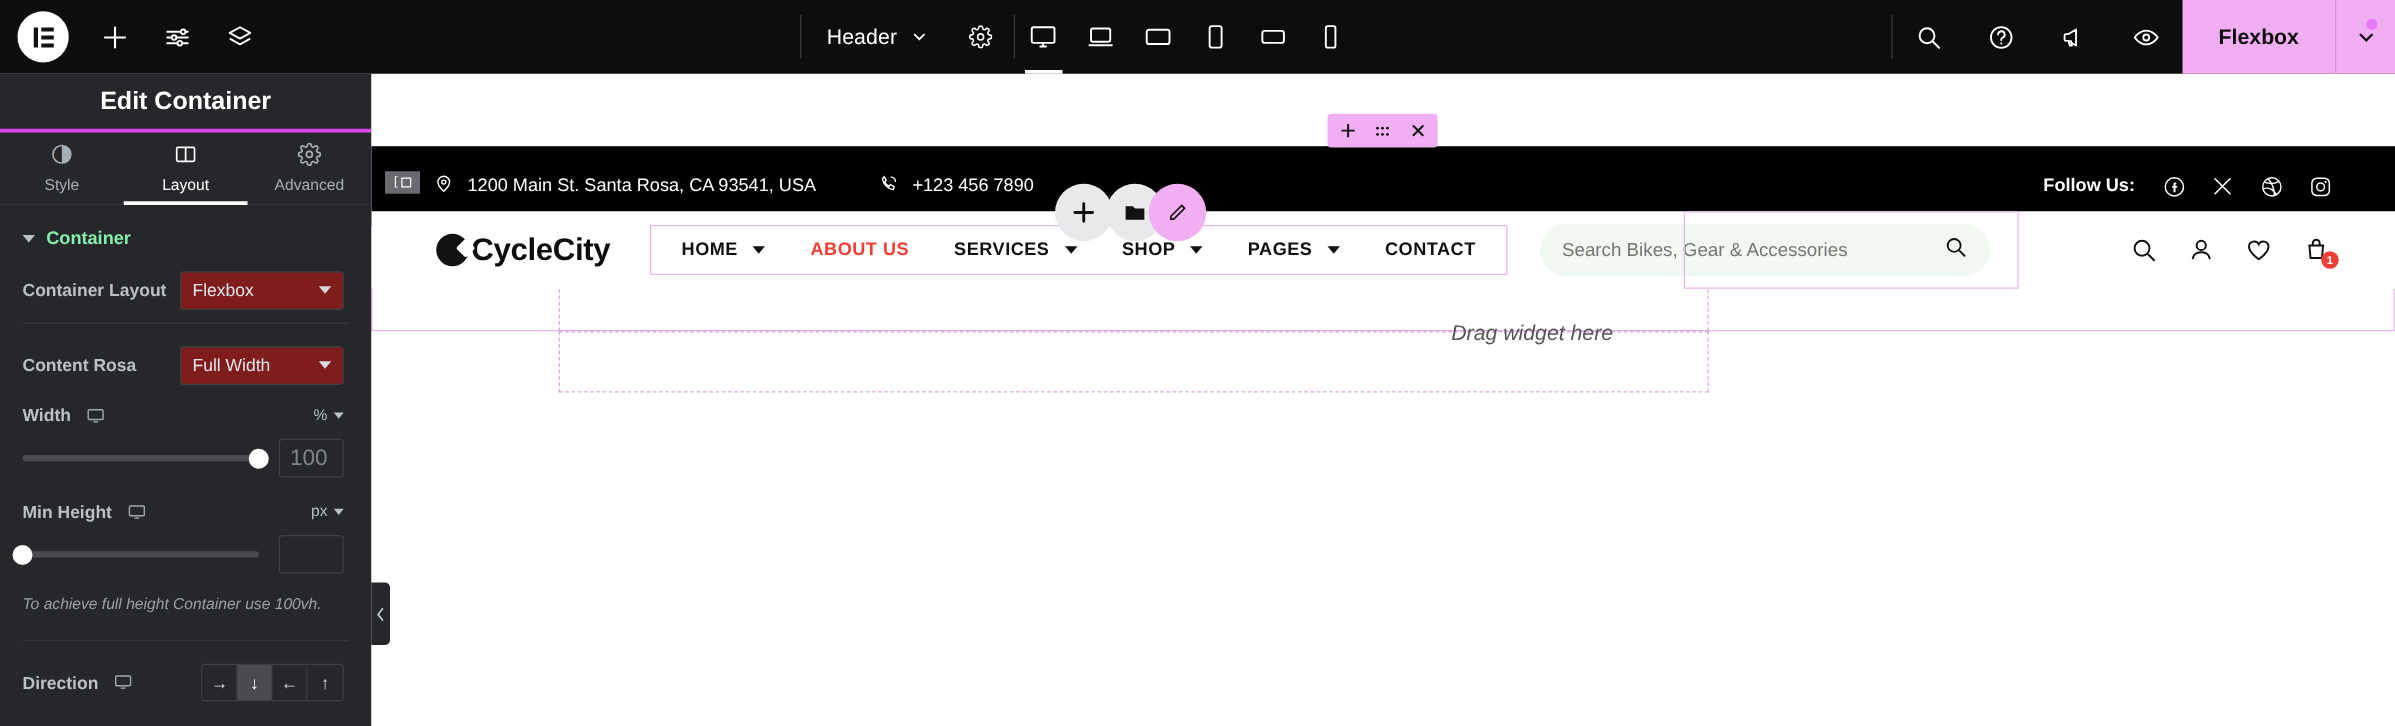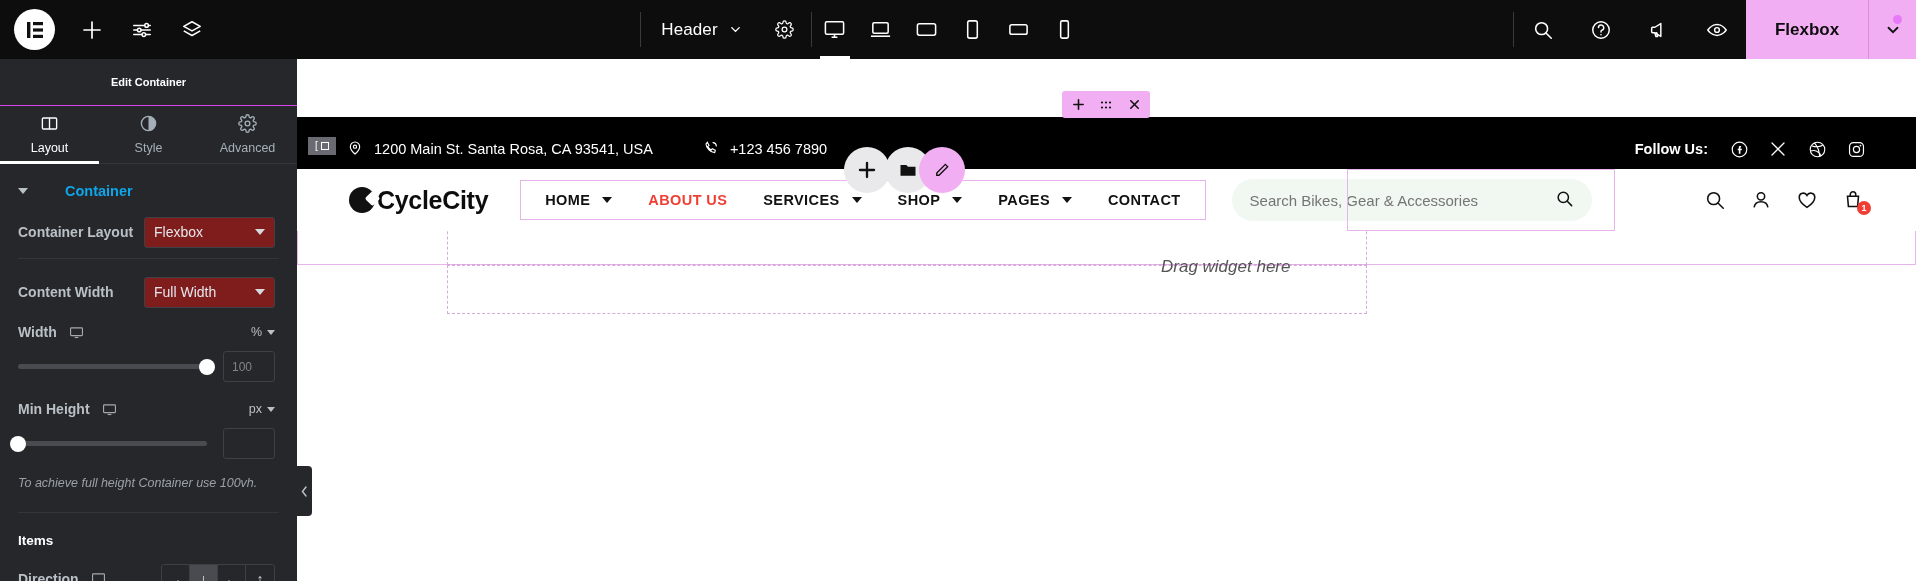--- a/index.html
+++ b/index.html
@@ -63,43 +63,43 @@
     border-left: 1px solid #d98fd9;
   }
 
   
   .sidebar {
     position: absolute; top: 59px; left: 0; width: 297px; height: 522px;
     background: #26272b; z-index: 30; overflow: hidden;
   }
   .panel-header {
     height: 47px; display: flex; align-items: center; justify-content: center;
-    color: #fff; font-size: 11px; font-weight: 700;
-    border-bottom: 1px solid #d946ef;
+    color: #fff; font-size: 20px; font-weight: 700;
+    border-bottom: 3px solid #d946ef;
   }
   .panel-tabs { display: flex; height: 58px; border-bottom: 1px solid #34353a; }
   .panel-tab {
     flex: 1; display: flex; flex-direction: column; align-items: center;
     justify-content: center; gap: 5px; cursor: pointer; position: relative;
     color: #a4afb7; font-size: 12.5px;
   }
   .panel-tab.active { color: #fff; }
   .panel-tab.active::after {
     content: ''; position: absolute; bottom: -1px; left: 0; right: 0; height: 3px;
     background: #fff;
   }
   .section-head {
     display: flex; align-items: center; gap: 9px; padding: 19px 22px 14px 18px;
     cursor: pointer;
   }
   .section-head .caret {
     width: 0; height: 0; border-left: 5px solid transparent;
     border-right: 5px solid transparent; border-top: 6px solid #b9c0c6;
   }
-  .section-head .title { color: #0ea5e9; font-size: 14.5px; font-weight: 700; margin-left: 28px; }
+  .section-head .title { color: #86efac; font-size: 14.5px; font-weight: 700; }
   .ctrl-row {
     display: flex; align-items: center; padding: 0 22px 0 18px;
     min-height: 38px; margin-bottom: 6px;
   }
   .ctrl-label {
     color: #b9c0c6; font-size: 14px; flex: 0 0 126px;
     display: flex; align-items: center; gap: 12px; font-weight: bold;
   }
   .ctrl-label .dev-ico { opacity: .85; display:flex; }
   .ctrl-field { flex: 1; }
@@ -135,21 +135,21 @@
     flex: 1; height: 5px; background: #4a4b51; border-radius: 3px;
     position: relative; cursor: pointer;
   }
   .slider-knob {
     position: absolute; top: 50%; transform: translate(-50%, -50%);
     width: 16px; height: 16px; border-radius: 50%; background: #fff;
     cursor: grab;
   }
   .num-input {
     width: 52px; height: 31px; background: #26272b; border: 1px solid #3f4046;
-    border-radius: 3px; color: #7e848b; font-size: 12px;
+    border-radius: 3px; color: #7e848b; font-size: 18px;
     display: flex; align-items: center; padding: 12px 8px; cursor: text;
   }
   .help-text {
     color: #9aa1a9; font-size: 12.5px; font-style: italic;
     padding: 4px 22px 12px 18px; line-height: 1.4;
   }
   .group-title {
     color: #fff; font-size: 13.5px; font-weight: 700;
     padding: 6px 18px 12px 18px;
   }
@@ -411,40 +411,40 @@
           </svg>
       </div>
     </div>
   </div>
 
   <div class="sidebar">
 
     <div class="panel-header">Edit Container</div>
 
     <div class="panel-tabs">
+      <div class="panel-tab">
+        <span>
+          <svg width="19" height="19" viewBox="0 0 24 24">
+              <circle cx="12" cy="12" r="9" fill="none" stroke="#a4afb7" stroke-width="1.7"></circle>
+              <path d="M12 3a9 9 0 0 1 0 18z" fill="#a4afb7"></path>
+            </svg>
+        </span>
+        <span>Style</span>
+      </div>
       <div class="panel-tab active">
         <span>
           <svg width="19" height="19" viewBox="0 0 24 24" fill="none" stroke="#fff" stroke-width="1.7">
               <rect x="3" y="5" width="18" height="14" rx="1.3"></rect>
               <path d="M12 5v14"></path>
             </svg>
         </span>
         <span>Layout</span>
       </div>
       <div class="panel-tab">
         <span>
-          <svg width="19" height="19" viewBox="0 0 24 24">
-              <circle cx="12" cy="12" r="9" fill="none" stroke="#a4afb7" stroke-width="1.7"></circle>
-              <path d="M12 3a9 9 0 0 1 0 18z" fill="#a4afb7"></path>
-            </svg>
-        </span>
-        <span>Style</span>
-      </div>
-      <div class="panel-tab">
-        <span>
           <svg width="19" height="19" viewBox="0 0 24 24" fill="none" stroke="#a4afb7" stroke-width="1.7">
             <circle cx="12" cy="12" r="3"></circle>
             <path d="M19.4 15a1.7 1.7 0 0 0 .3 1.9l.1.1a2 2 0 1 1-2.8 2.8l-.1-.1a1.7 1.7 0 0 0-1.9-.3 1.7 1.7 0 0 0-1 1.5V21a2 2 0 1 1-4 0v-.1A1.7 1.7 0 0 0 9 19.4a1.7 1.7 0 0 0-1.9.3l-.1.1a2 2 0 1 1-2.8-2.8l.1-.1a1.7 1.7 0 0 0 .3-1.9 1.7 1.7 0 0 0-1.5-1H3a2 2 0 1 1 0-4h.1A1.7 1.7 0 0 0 4.6 9a1.7 1.7 0 0 0-.3-1.9l-.1-.1a2 2 0 1 1 2.8-2.8l.1.1a1.7 1.7 0 0 0 1.9.3H9a1.7 1.7 0 0 0 1-1.5V3a2 2 0 1 1 4 0v.1a1.7 1.7 0 0 0 1 1.5 1.7 1.7 0 0 0 1.9-.3l.1-.1a2 2 0 1 1 2.8 2.8l-.1.1a1.7 1.7 0 0 0-.3 1.9V9a1.7 1.7 0 0 0 1.5 1H21a2 2 0 1 1 0 4h-.1a1.7 1.7 0 0 0-1.5 1z"></path>
           </svg>
         </span>
         <span>Advanced</span>
       </div>
     </div>
 
     <div class="section-head">
@@ -458,21 +458,21 @@
         <div class="el-select">
           <span>Flexbox</span>
           <span class="sel-caret"></span>
         </div>
       </div>
     </div>
 
     <div class="hr-divider"></div>
 
     <div class="ctrl-row">
-      <div class="ctrl-label">Content Width</div>
+      <div class="ctrl-label">Content Rosa</div>
       <div class="ctrl-field">
         <div class="el-select">
           <span>Full Width</span>
           <span class="sel-caret"></span>
         </div>
       </div>
     </div>
 
     <div class="unit-row">
       <div class="ctrl-label">
@@ -521,21 +521,20 @@
       </div>
       <div class="num-input">
         <span></span>
       </div>
     </div>
 
     <div class="help-text">To achieve full height Container use 100vh.</div>
 
     <div class="hr-divider"></div>
 
-    <div class="group-title">Items</div>
 
     <div class="ctrl-row">
       <div class="ctrl-label">
         <span>Direction</span>
         <span class="dev-ico">
           <svg width="15" height="15" viewBox="0 0 24 24" fill="none" stroke="#b9c0c6" stroke-width="1.8">
               <rect x="2.5" y="4.5" width="19" height="12.5" rx="1.3"></rect>
               <path d="M9 20h6"></path>
             </svg>
         </span>

